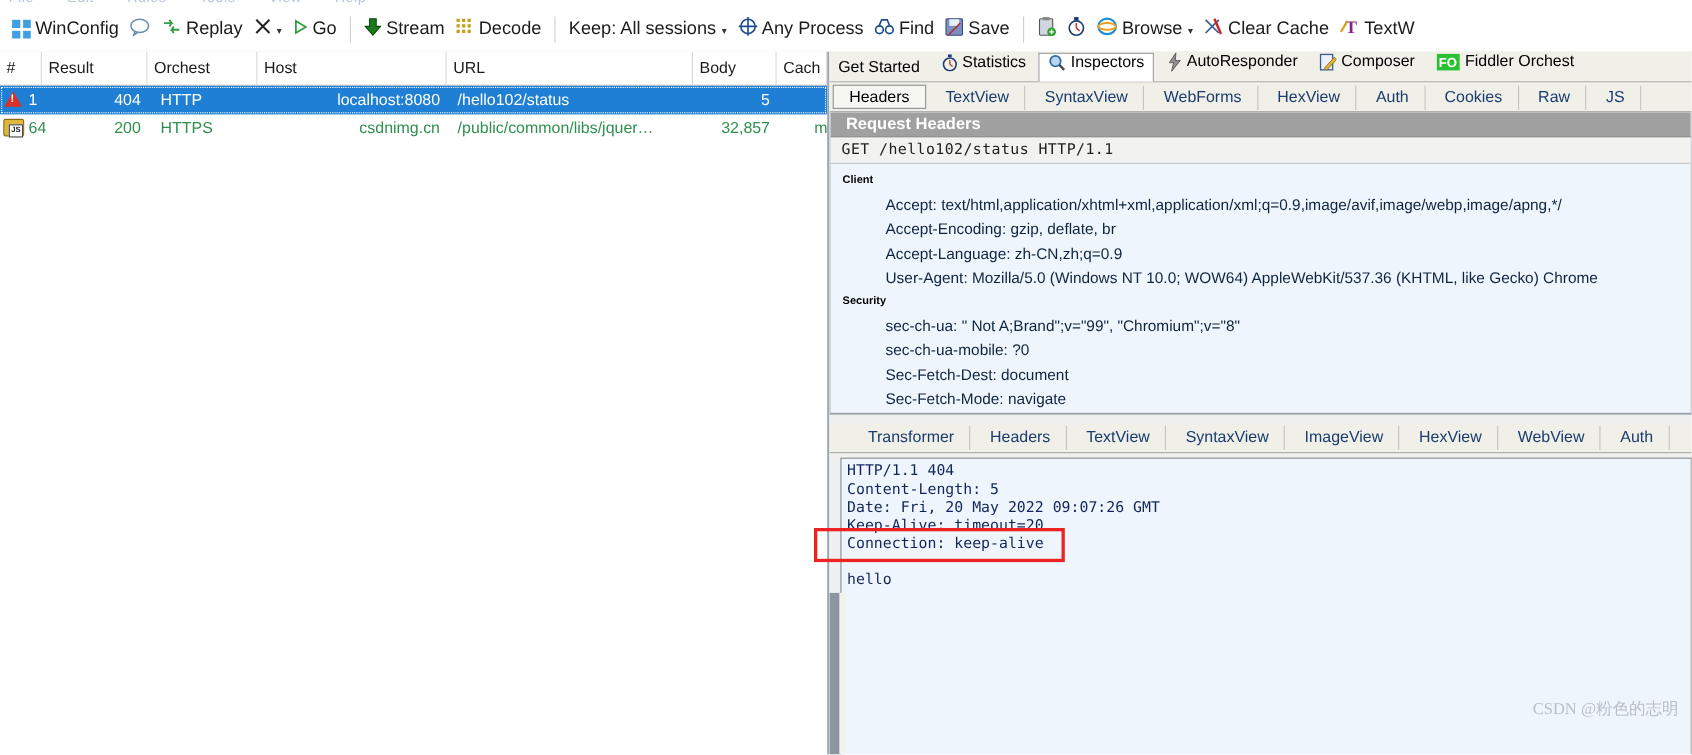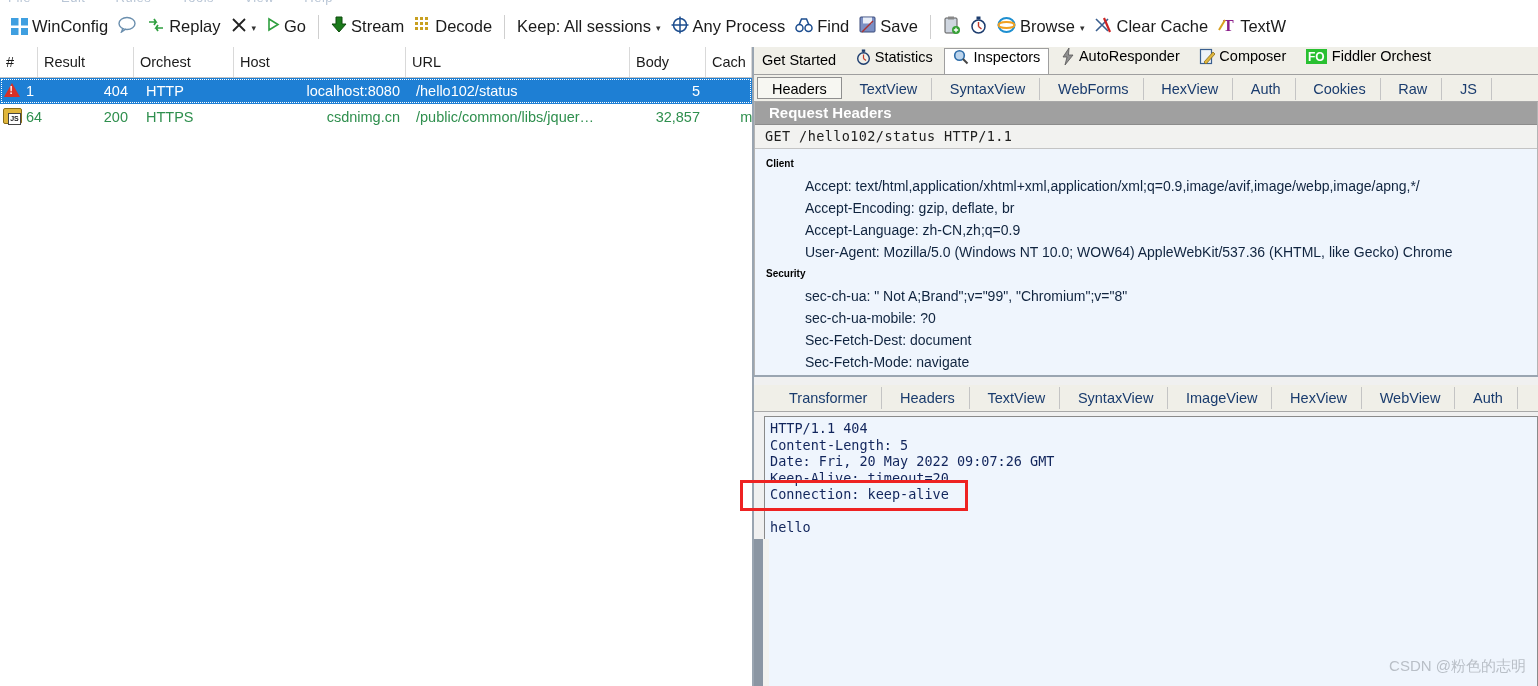--- a/index.html
+++ b/index.html
@@ -346,24 +346,24 @@
     width: 228px; height: 31px;
     border: 3px solid #ee2222;
     box-sizing: border-box;
     pointer-events: none;
     z-index: 50;
   }
 
   
   .watermark {
     position: absolute;
-    right: 12px; bottom: 10px;
+    right: 12px; bottom: 32px;
     font-size: 15px;
     color: #b9bfc7;
-    font-family: Liberation Sans, sans-serif;
+    font-family: Liberation Serif, serif;
     white-space: nowrap;
     z-index: 60;
   }
 </style>
 </head>
 <body>
 
 <div class="menubar">
   <div class="menu-items">
     <span>File</span>

